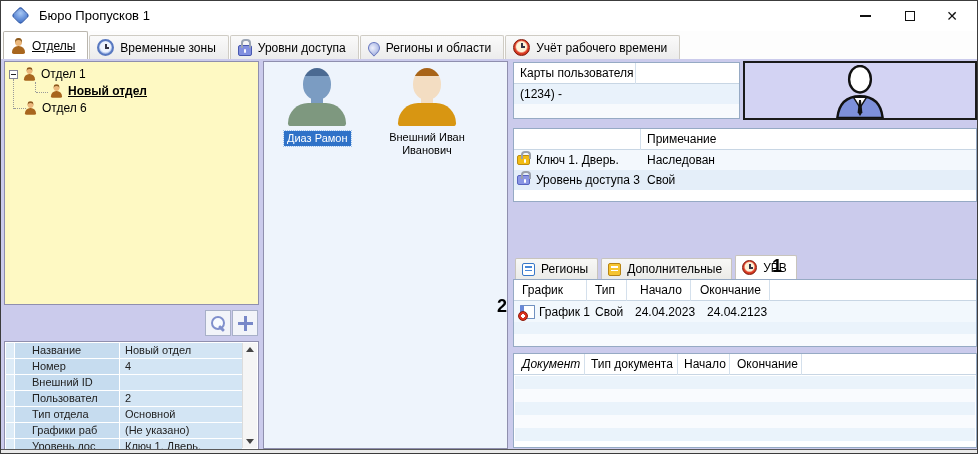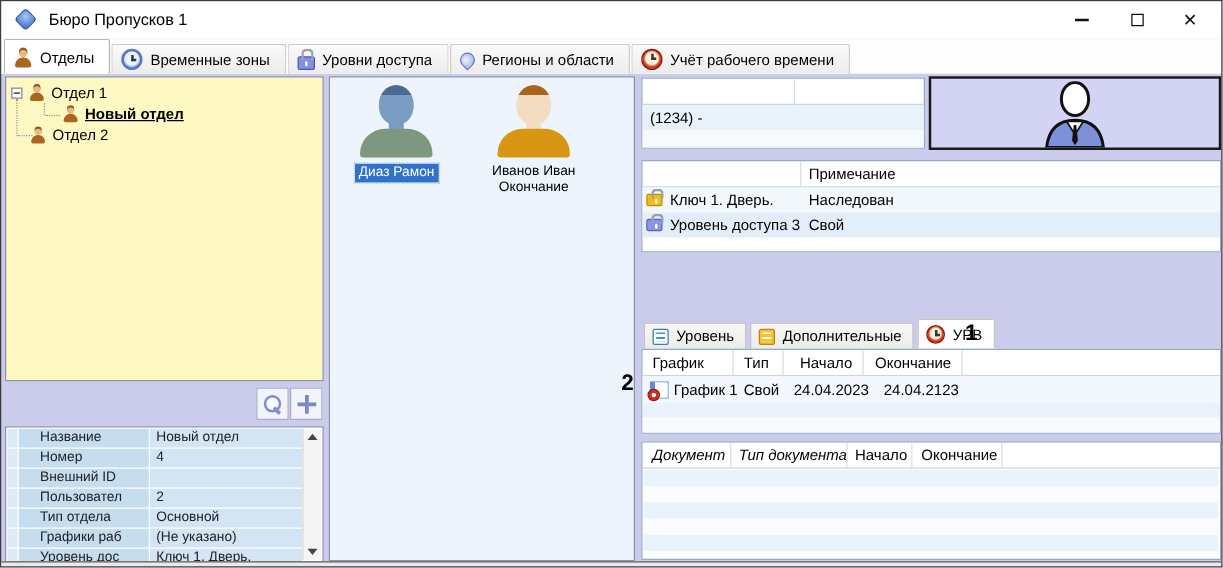--- a/index.html
+++ b/index.html
@@ -17,21 +17,21 @@
   .btn-min{ left:843px; } .btn-max{ left:888px; } .btn-close{ left:930px; font-size:14px; color:#111; }
   .min-glyph{ width:11px; height:2px; background:#111; }
   .max-glyph{ width:10px; height:10px; border:1px solid #111; }
 
   
   .tabbar{ position:absolute; left:0; top:30px; width:100%; height:28px; background:#fdfdfd;
            display:flex; align-items:flex-end; padding-left:2px; }
   .mtab{ display:flex; align-items:center; gap:6px; height:24px; padding:0 12px 0 7px;
          background:linear-gradient(#fafafa,#ececec); border:1px solid #cfccc4; border-bottom:none;
          border-radius:2px 2px 0 0; font-size:12px; color:#000; margin-right:1px; }
-  .mtab.active{ height:28px; background:#fff; border-color:#bab6ae; }
+  .mtab.active{ height:28px; background:#fff; border-color:#bab6ae;text-decoration:underline; }
 
   
   .person-icon{ position:relative; width:15px; height:16px; display:inline-block; flex:0 0 auto; }
   .person-icon::before{ content:""; position:absolute; top:0; left:4px; width:7px; height:8px;
                         border-radius:50%; background:#ecb87c; box-shadow:inset 0 2px 0 #8a5a20; }
   .person-icon::after{ content:""; position:absolute; bottom:0; left:1px; width:13px; height:8px;
                        border-radius:7px 7px 2px 2px; background:#a8661e; }
   .person-icon.small{ transform:scale(.85); }
   .clockface{ position:relative; border-radius:50%; display:inline-block; flex:0 0 auto; }
   .clockface i{ position:absolute; left:45%; top:22%; width:4px; height:5px;
@@ -189,21 +189,21 @@
       <span class="expander"></span>
       <span class="person-icon small"></span>
       <span>Отдел 1</span>
     </div>
     <div class="tree-item" style="left:44px; top:21px;">
       <span class="person-icon small"></span>
       <span class="bold-underline">Новый отдел</span>
     </div>
     <div class="tree-item" style="left:18px; top:38px;">
       <span class="person-icon small"></span>
-      <span>Отдел 2</span>
+      <span>Отдел 6</span>
     </div>
   </div>
 
   <div class="dept-toolbar-btn" style="left:204px; top:309px;">
     <span class="search-icon"></span>
   </div>
   <div class="dept-toolbar-btn" style="left:231px; top:309px;">
     <span class="plus-icon"></span>
   </div>
 
@@ -254,25 +254,26 @@
       <span class="head" style="background:linear-gradient(180deg,#4b6a92 0 26%,#7b9cc2 26%);"></span>
       <span class="neck" style="background:#7b9cc2;"></span>
       <span class="torso" style="background:#7e987f;"></span>
     </div>
     <div class="emp-label selected" style="left:20px; top:69px;text-align:right;">Диаз Рамон</div>
     <div class="figure" style="left:132px; top:6px;">
       <span class="head" style="background:linear-gradient(180deg,#a86418 0 24%,#f3ddc2 24%);"></span>
       <span class="neck" style="background:#f3ddc2;"></span>
       <span class="torso" style="background:#d89612;"></span>
     </div>
-    <div class="emp-label" style="left:113px; top:69px; width:100px;">Иванов Иван Окончание</div>
+    <div class="emp-label" style="left:113px; top:69px; width:100px;">Внешний Иван Иванович</div>
   </div>
 
   <div class="box" style="left:512px; top:61px; width:227px; height:57px;">
     <div class="thead">
+      <span class="th" style="left:6px;">Карты пользователя</span>
       <span class="col-div" style="left:121px;"></span>
     </div>
     <div class="trow" style="background:#e9f2fb;">
       <span class="cell" style="left:6px;">(1234) -</span>
     </div>
     <div class="trow" style="background:#f7fafd; height:14px;"></div>
   </div>
 
   <div class="photo-box">
     <svg width="62" height="53" viewBox="0 0 64 56">
@@ -298,21 +299,21 @@
       <span class="lock blue" style="margin-left:3px;"></span>
       <span class="cell" style="left:22px;">Уровень доступа 3</span>
       <span class="cell" style="left:133px;">Свой</span>
     </div>
   </div>
 
 
   <div class="dtabs">
     <div class="dtab">
       <span class="list-icon blue"></span>
-      <span>Уровень</span>
+      <span>Регионы</span>
     </div>
     <div class="dtab">
       <span class="list-icon orange"></span>
       <span>Дополнительные</span>
     </div>
     <div class="dtab active">
       <span class="clockface clock-red sm">
           <i></i>
         </span>
       <span>УРВ</span>
@@ -340,21 +341,21 @@
       <span class="cell" style="left:193px;">24.04.2123</span>
     </div>
     <div class="trow" style="background:#eaf3fb; height:12px;"></div>
     <div class="trow" style="background:#f8fbfe; height:12px;"></div>
   </div>
 
   <div class="box" style="left:512px; top:352px; width:464px; height:95px;">
     <div class="thead">
       <span class="th" style="left:8px;font-style:italic;">Документ</span>
       <span class="col-div" style="left:70px;"></span>
-      <span class="th" style="left:77px;font-style:italic;">Тип документа</span>
+      <span class="th" style="left:77px;">Тип документа</span>
       <span class="col-div" style="left:163px;"></span>
       <span class="th" style="left:170px;">Начало</span>
       <span class="col-div" style="left:215px;"></span>
       <span class="th" style="left:223px;">Окончание</span>
       <span class="col-div" style="left:287px;"></span>
     </div>
     <div class="stripe" style="top:22px;  height:13px; background:#eaf3fb;"></div>
     <div class="stripe" style="top:35px;  height:13px; background:#f9fbfe;"></div>
     <div class="stripe" style="top:48px;  height:13px; background:#eaf3fb;"></div>
     <div class="stripe" style="top:61px;  height:13px; background:#f9fbfe;"></div>

